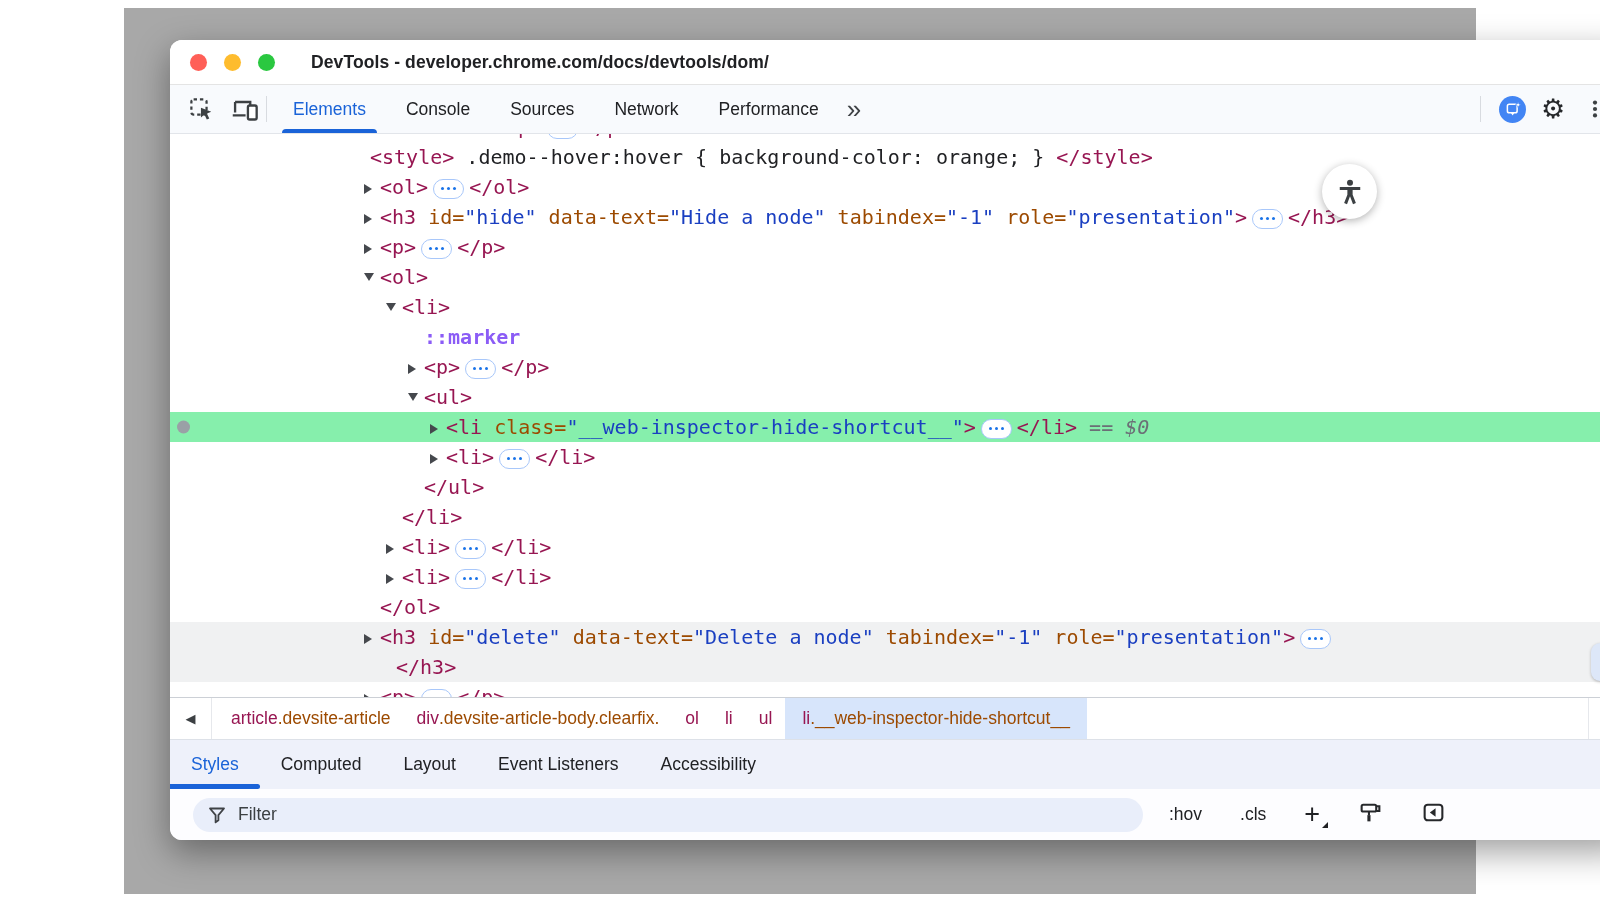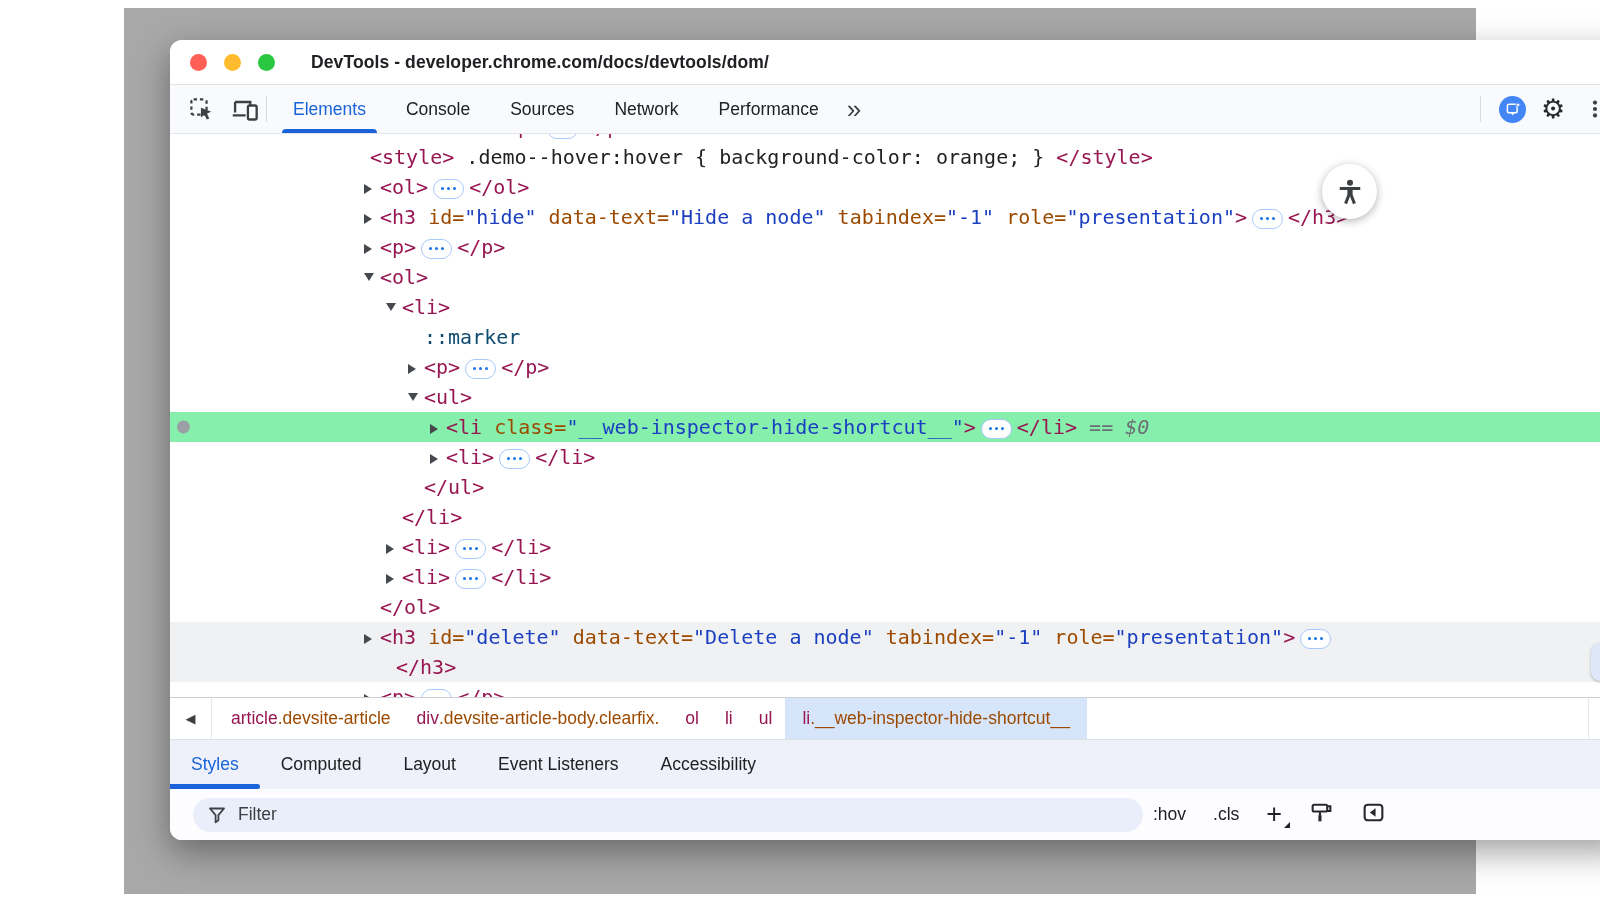--- a/index.html
+++ b/index.html
@@ -37,21 +37,21 @@
   #dom-rows { margin-top:-22px; }
   .dom-row { height:30px; line-height:30px; white-space:nowrap; position:relative; }
   .dom-row.selected { background:#86efac; }
   .dom-row.hovered { background:#f0f1f2; }
   .gutter-dot { position:absolute; left:7px; top:50%; transform:translateY(-50%); width:13px; height:13px; border-radius:50%; background:#9aa0a6; }
   .arrow { display:inline-block; width:16px; }
   .arrow i { display:inline-block; }
   .arrow.right i { width:0; height:0; border-left:8px solid #45484d; border-top:5.5px solid transparent; border-bottom:5.5px solid transparent; }
   .arrow.down i { width:0; height:0; border-top:8px solid #45484d; border-left:5.5px solid transparent; border-right:5.5px solid transparent; vertical-align:3px; }
   .c-tag { color:#971652; } .c-attr { color:#9c4a00; } .c-val { color:#1a3fc1; }
-  .c-plain { color:#202124; } .c-pseudo { color:#0c4a6e; } .c-eq { color:#6b6f76; font-style:italic; }
+  .c-plain { color:#202124; } .c-pseudo { color:#8b5cf6;font-weight:bold; } .c-eq { color:#6b6f76; font-style:italic; }
   .badge { display:inline-flex; align-items:center; justify-content:center; gap:2.5px; width:31px; height:20px;
            border:1.5px solid #a8c7fa; border-radius:10px; background:#fff; vertical-align:middle; margin:0 5px; }
   .badge b { width:3.5px; height:3.5px; border-radius:50%; background:#1a73e8; }
 
   .ai-inline { position:absolute; top:509px; right:3px; width:36px; height:38px; border-radius:9px;
                background:#dde7f8; box-shadow:0 1px 3px rgba(0,0,0,.25); display:flex; align-items:center; justify-content:center; z-index:4; }
   .a11y-fab { position:absolute; left:1152px; top:124px; width:55px; height:55px; border-radius:50%;
               background:#fff; box-shadow:0 2px 8px rgba(0,0,0,.3); display:flex; align-items:center; justify-content:center; z-index:6; }
 
   
@@ -66,21 +66,21 @@
   
   .paneltabs { flex:0 0 50px; display:flex; align-items:stretch; background:#eef1fa; border-top:1px solid #dde1e8; }
   .ptab { position:relative; display:flex; align-items:center; padding:0 21px; font-size:17.5px; color:#202124; }
   .ptab.active { color:#1a63d8; }
   .ptab.active::after { content:""; position:absolute; left:0; right:0; bottom:0; height:5px; background:#1a63d8; border-radius:0 4px 4px 0; }
 
   
   .filterbar { flex:0 0 51px; display:flex; align-items:center; background:#fdfdff; padding:0 23px; }
   .filterpill { width:950px; height:34px; border-radius:17px; background:#e9eefa; display:flex; align-items:center; padding:0 14px; gap:11px; }
   .filter-placeholder { color:#3c4043; font-size:17.5px; }
-  .filter-right { display:flex; align-items:center; gap:27px; margin-left:10px; color:#202124; font-size:17.5px; }
+  .filter-right { display:flex; align-items:center; gap:38px; margin-left:26px; color:#202124; font-size:17.5px; }
   .plus { position:relative; font-size:27px; line-height:1; color:#202124; }
   .plus::after { content:""; position:absolute; right:-8px; bottom:0; width:0; height:0;
                  border-left:6px solid transparent; border-bottom:6px solid #202124; }
 </style>
 </head>
 <body>
 
 <div class="matte"></div>
 
 <div class="window">

